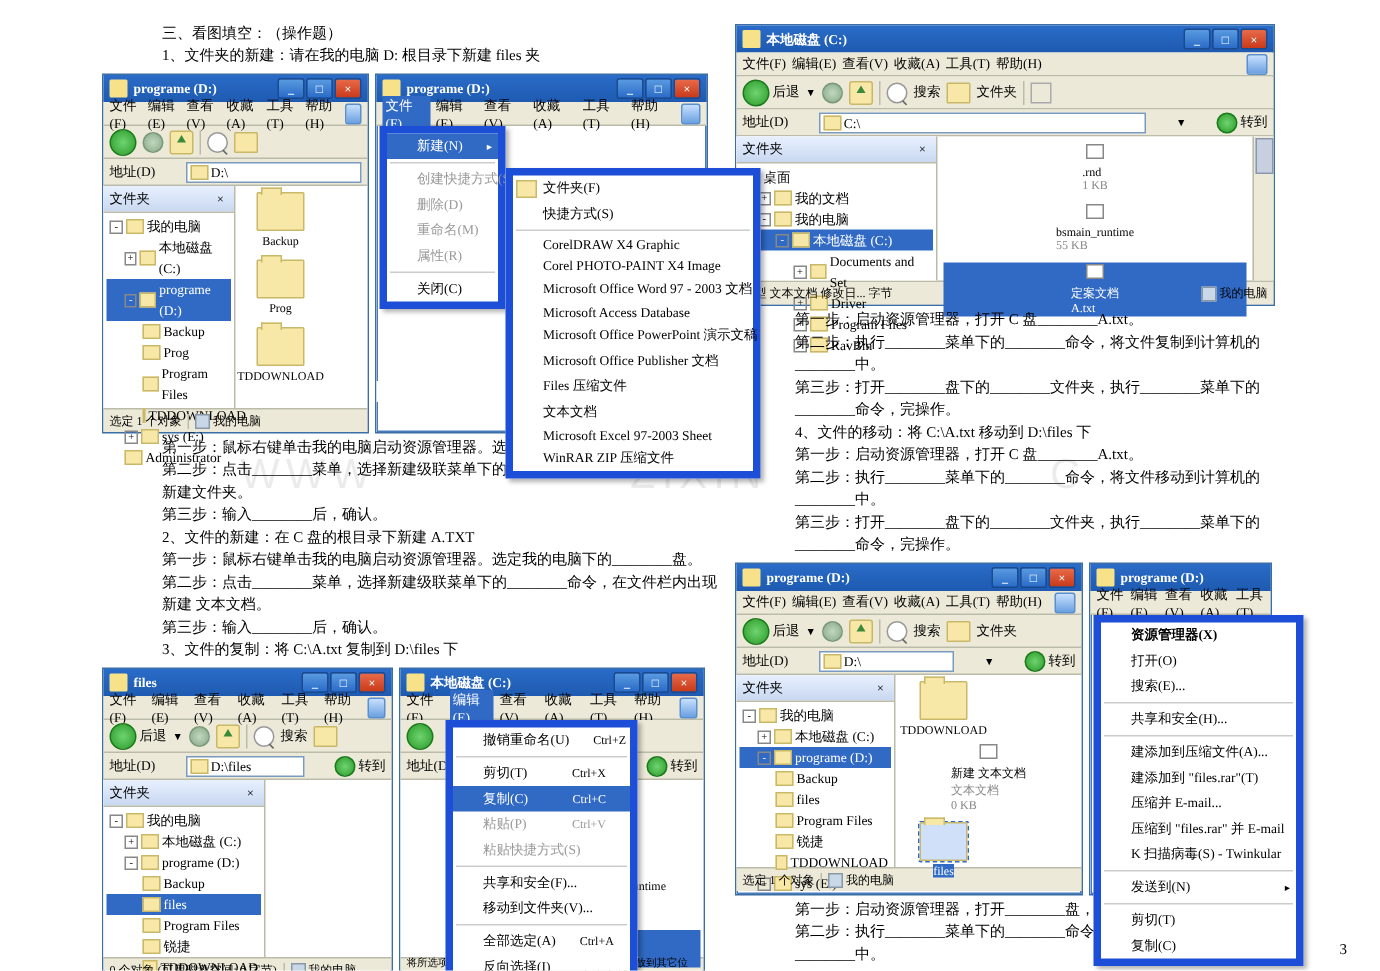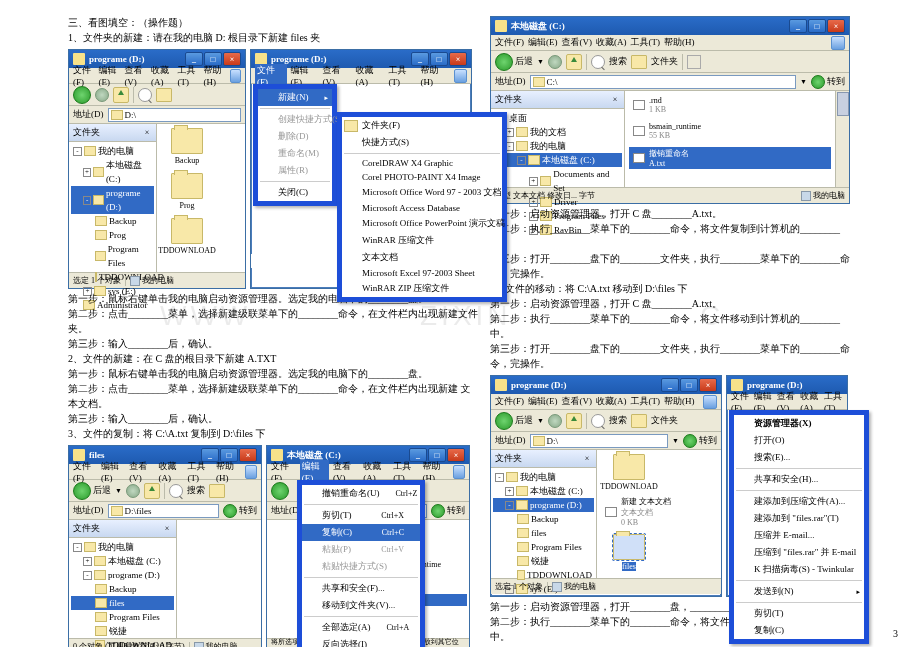--- a/index.html
+++ b/index.html
@@ -1,20 +1,20 @@
 <!DOCTYPE html>
 <html><head>
 <meta charset="utf-8">
 <style>
 *{margin:0;padding:0;box-sizing:border-box;font-family:SimSun,serif;}
 body{width:920px;height:647px;background:#fff;font-size:10px;position:relative;}
 .col{position:absolute;}
 .col-l{left:68px;top:15px;width:410px;}
 .col-r{left:490px;top:16px;width:360px;}
-.txt{font-size:10px;line-height:15px;color:#000;}
+.txt{font-size:10px;line-height:15px;color:#000;margin-left:40px;}
 
 
 .win{border:1px solid #3b6ea5;background:#fff;font-size:9px;box-shadow:0 0 0 1px #4a7cbb inset;}
 .titlebar{background:linear-gradient(#2a6cc8,#1e5ab0);height:18px;display:flex;align-items:center;padding:0 4px;color:#fff;font-weight:bold;}
 .titlebar .tbicon{width:12px;height:12px;background:#f7e28a;margin-right:4px;border-radius:1px;display:inline-flex;align-items:center;justify-content:center;}
 .winbtns{margin-left:auto;display:flex;gap:1px;}
 .winbtn{width:18px;height:14px;background:linear-gradient(#5a9ae0,#2a6cc8);border:1px solid #1a4a90;border-radius:2px;color:#fff;font-size:8px;display:flex;align-items:center;justify-content:center;}
 .winbtn.close{background:linear-gradient(#e86a4a,#c83a1a);}
 .menubar{background:#ece9d8;border-bottom:1px solid #bba;display:flex;padding:2px 4px;gap:4px;height:16px;align-items:center;}
 .menubar span{font-size:9px;}
@@ -22,21 +22,21 @@
 .toolbar{background:#ece9d8;border-bottom:1px solid #bba;display:flex;align-items:center;padding:2px 4px;height:22px;gap:4px;}
 .tb-back{display:flex;align-items:center;gap:2px;}
 .ico-back{width:18px;height:18px;background:radial-gradient(#6fd46f,#2a9a2a);border-radius:9px;border:1px solid #1a7a1a;}
 .ico-fwd{width:14px;height:14px;background:radial-gradient(#c0d8c0,#88a888);border-radius:7px;border:1px solid #789878;}
 .ico-up{width:16px;height:16px;background:#f8e8a8;border:1px solid #c8b868;border-radius:2px;position:relative;}
 .ico-up::after{content:'';position:absolute;left:4px;top:2px;border-left:3px solid transparent;border-right:3px solid transparent;border-bottom:5px solid #3a8a3a;}
 .ico-search{width:14px;height:14px;border:1px solid #999;border-radius:7px;background:#fff;position:relative;}
 .ico-search::after{content:'';position:absolute;right:-1px;bottom:-1px;width:4px;height:1px;background:#666;transform:rotate(45deg);}
 .ico-fold{width:16px;height:14px;background:#f8e8a8;border:1px solid #c8b868;border-radius:1px;}
 .sep{width:1px;height:16px;background:#bba;}
-.addrbar{background:#ece9d8;border-bottom:1px solid #bba;display:flex;align-items:center;padding:2px 4px;height:18px;gap:4px;}
+.addrbar{background:#ece9d8;border-bottom:1px solid #bba;display:flex;align-items:center;padding:2px 4px;height:18px;gap:20px;}
 .addrfield{flex:1;background:#fff;border:1px solid #7a9ac0;height:14px;display:flex;align-items:center;padding:0 2px;}
 .addrfield .fld{width:12px;height:10px;background:#f8e8a8;border:1px solid #c8b868;margin-right:2px;}
 .goto{display:flex;align-items:center;gap:2px;text-align:right;}
 .goto .goicon{width:14px;height:14px;background:radial-gradient(#6fd46f,#2a9a2a);border-radius:7px;border:1px solid #1a7a1a;}
 .body2{display:flex;background:#fff;}
 .treepane{width:108px;background:#fff;border-right:1px solid #bba;}
 .treehdr{background:linear-gradient(#e8f0ff,#c8d8f0);padding:2px 4px;font-size:9px;border-bottom:1px solid #bba;display:flex;align-items:center;}
 .treehdr .x{margin-left:auto;width:10px;height:10px;font-size:8px;text-align:center;}
 .tree{padding:2px;font-size:9px;line-height:14px;}
 .tree .node{display:flex;align-items:center;gap:2px;padding:0 2px;}
@@ -61,21 +61,21 @@
 .menu .mi.dis{color:#999;}
 .menu .mi.sel{background:#316ac5;color:#fff;}
 .menu .mi .arrow{position:absolute;right:4px;font-size:7px;}
 .menu .mi .shortcut{margin-left:auto;padding-left:16px;font-size:8px;}
 .menu .msep{height:1px;background:#ccc;margin:2px 2px;}
 
 
 .wm{position:absolute;font-size:28px;color:rgba(0,0,0,.08);font-family:Arial;letter-spacing:4px;}
 .pgnum{position:absolute;right:22px;bottom:8px;font-size:10px;}
 
-.listrow{display:flex;align-items:center;padding:1px 4px;font-size:8px;gap:4px;}
+.listrow{display:flex;align-items:center;padding:1px 4px;font-size:8px;gap:4px;flex-direction:column;}
 .listrow .licon{width:12px;height:10px;background:#f8e8a8;border:1px solid #c8b868;}
 .listrow .licon.f{background:#fff;border:1px solid #888;}
 .listrow.sel{background:#316ac5;color:#fff;}
 .scrollb{width:14px;background:#ece9d8;border-left:1px solid #bba;}
 .scrollb .thumb{width:12px;height:24px;background:#c8d0e0;border:1px solid #8898b0;margin:1px auto;}
 </style>
 </head>
 <body>
 
 <div class="col col-l">
@@ -261,21 +261,25 @@
         <div class="mi">
             <span class="micon"></span>
             <span>Microsoft Access Database</span>
           </div>
         <div class="mi">
             <span class="micon"></span>
             <span>Microsoft Office PowerPoint 演示文稿</span>
           </div>
         <div class="mi">
             <span class="micon"></span>
-            <span>WinRAR 压缩文件</span>
+            <span>Microsoft Office Publisher 文档</span>
+          </div>
+        <div class="mi">
+            <span class="micon"></span>
+            <span>Files 压缩文件</span>
           </div>
         <div class="mi">
             <span class="micon"></span>
             <span>文本文档</span>
           </div>
         <div class="mi">
             <span class="micon"></span>
             <span>Microsoft Excel 97-2003 Sheet</span>
           </div>
         <div class="mi">
@@ -608,21 +612,21 @@
               <span class="licon f"></span>
               <div>
                 <div>bsmain_runtime</div>
                 <div style="color:#888;">55 KB</div>
               </div>
             </div>
           <div style="height:6px;"></div>
           <div class="listrow sel">
               <span class="licon f"></span>
               <div>
-                <div>撤销重命名</div>
+                <div>定案文档</div>
                 <div>A.txt</div>
               </div>
             </div>
         </div>
         <div class="scrollb">
             <div class="thumb"></div>
           </div>
       </div>
     </div>
     <div class="statusbar"><span>类型</span>&nbsp;<span>文本文档</span>&nbsp;<span>修改日...</span>&nbsp;<span>字节</span><div style="margin-left:auto;" class="sicon"></div><span>我的电脑</span></div>

